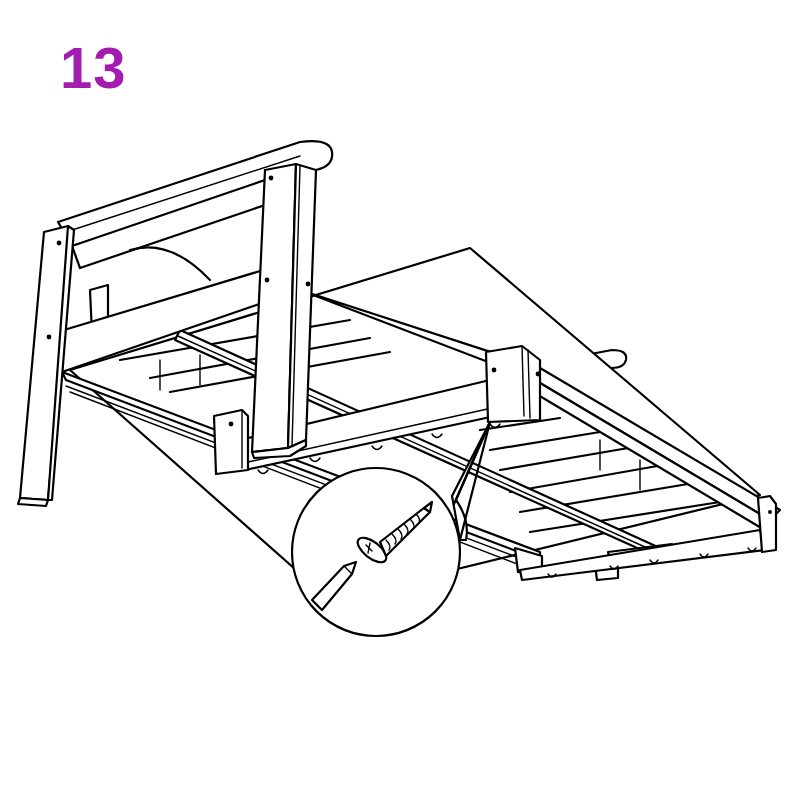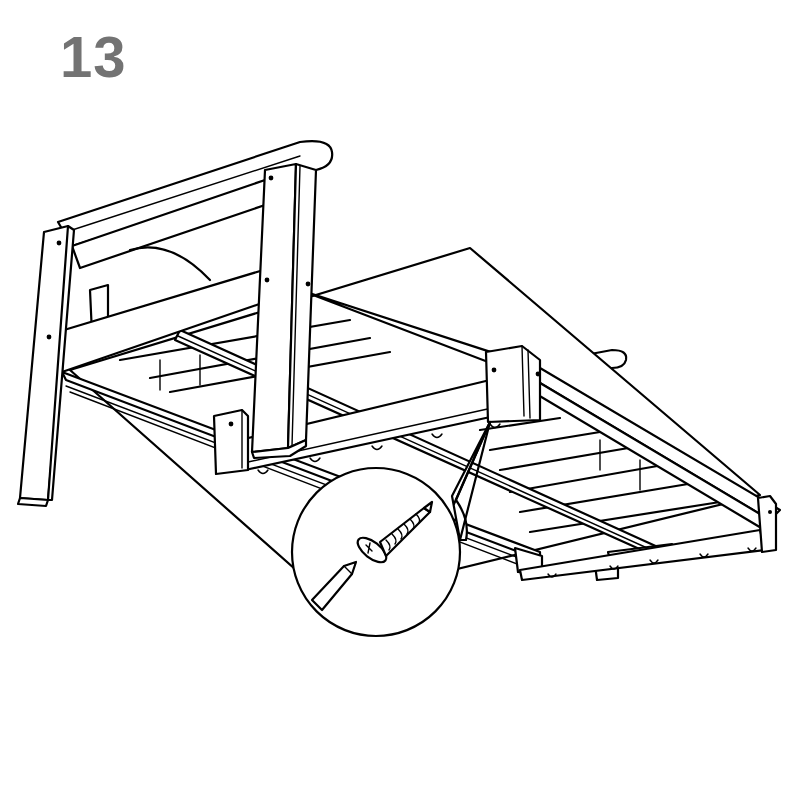--- a/index.html
+++ b/index.html
@@ -1,21 +1,21 @@
 <!DOCTYPE html>
 <html><head>
   <meta charset="utf-8">
   <style>
     html, body { margin: 0; padding: 0; background: #ffffff; }
     body { width: 795px; height: 794px; position: relative; overflow: hidden; }
     .step-number {
-      position: absolute; left: 60px; top: 28px;
+      position: absolute; left: 60px; top: 39px;
       font-family: "Liberation Sans", sans-serif;
       font-weight: bold; font-size: 58px; line-height: 1;
-      color: #737373; letter-spacing: 1px;
+      color: #a21caf; letter-spacing: 1px;
     }
     svg.illustration { position: absolute; left: 0; top: 0; }
     .ln { fill: #ffffff; stroke: #000000; stroke-width: 2.2; stroke-linejoin: round; stroke-linecap: round; }
     .thin { fill: none; stroke: #000000; stroke-width: 1.4; stroke-linecap: round; }
     .open { fill: none; stroke: #000000; stroke-width: 2.2; stroke-linecap: round; stroke-linejoin: round; }
     .dot { fill: #000000; }
   </style>
 </head>
 <body>
 

